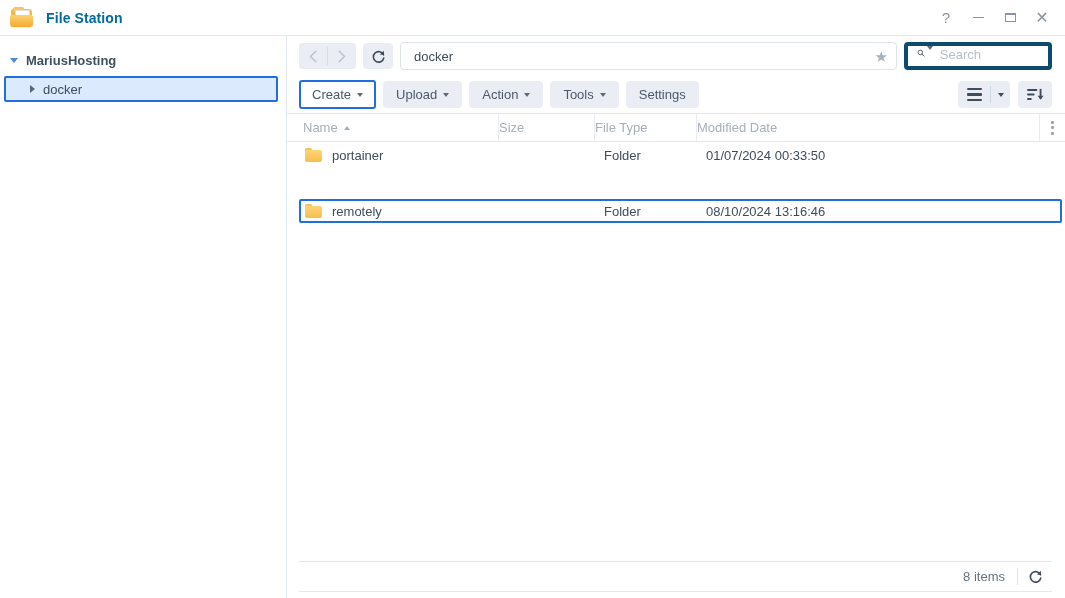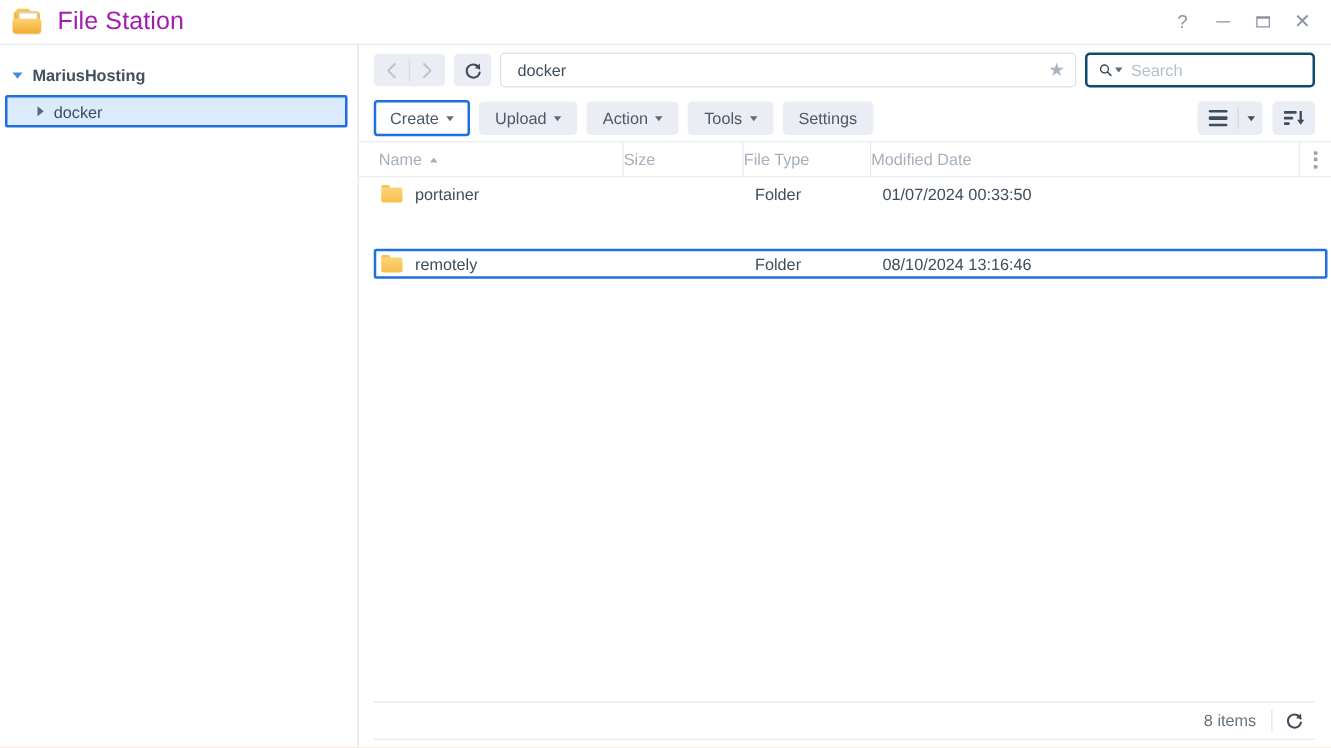--- a/index.html
+++ b/index.html
@@ -62,23 +62,23 @@
   }
   .folder-front {
     position: absolute;
     left: 0px; top: 8px;
     width: 23px; height: 12px;
     background: linear-gradient(180deg,#fdd271 0%, #f5ab31 100%);
     border-radius: 2px 2px 3px 3px;
     box-shadow: 0 1px 0 rgba(0,0,0,.07);
   }
   .app-title {
-    font-size: 20px;
-    font-weight: normal;
-    color: #a21caf;
+    font-size: 14px;
+    font-weight: bold;
+    color: #0369a1;
     letter-spacing: .1px;
   }
   .win-controls {
     margin-left: auto;
     display: flex;
     align-items: center;
     gap: 2px;
   }
   .win-btn {
     width: 30px; height: 28px;
@@ -107,21 +107,21 @@
   }
   .glyph-close {
     font-size: 16px; font-weight: 300;
   }
 
   
   .body-wrap {
     flex: 1 1 auto;
     display: flex;
     min-height: 0;
-    background: #f97316;
+    background: #4c1d95;
   }
 
   
   .sidebar {
     width: 287px;
     min-width: 287px;
     background: #ffffff;
     border-right: 1px solid #e3e8ef;
     padding-top: 12px;
     position: relative;
@@ -236,27 +236,27 @@
     min-width: 0;
   }
   .star-icon {
     color: #aab4c0;
     font-size: 15px;
     margin-left: 6px;
     cursor: pointer;
     line-height: 1;
   }
   .searchfield {
-    width: 184px;
+    width: 148px;
     height: 28px;
-    border: 2px solid #0c4a6e;
+    border: 4px solid #0c4a6e;
     border-radius: 4px;
     background: #ffffff;
     display: flex;
-    align-items: center;
+    align-items: flex-start;
     padding: 0 8px 0 9px;
   }
   .searchfield input {
     flex: 1 1 auto;
     border: none; outline: none;
     font-size: 13px;
     color: #3d4d5c;
     background: transparent;
     font-family: "Liberation Sans", sans-serif;
     min-width: 0;

